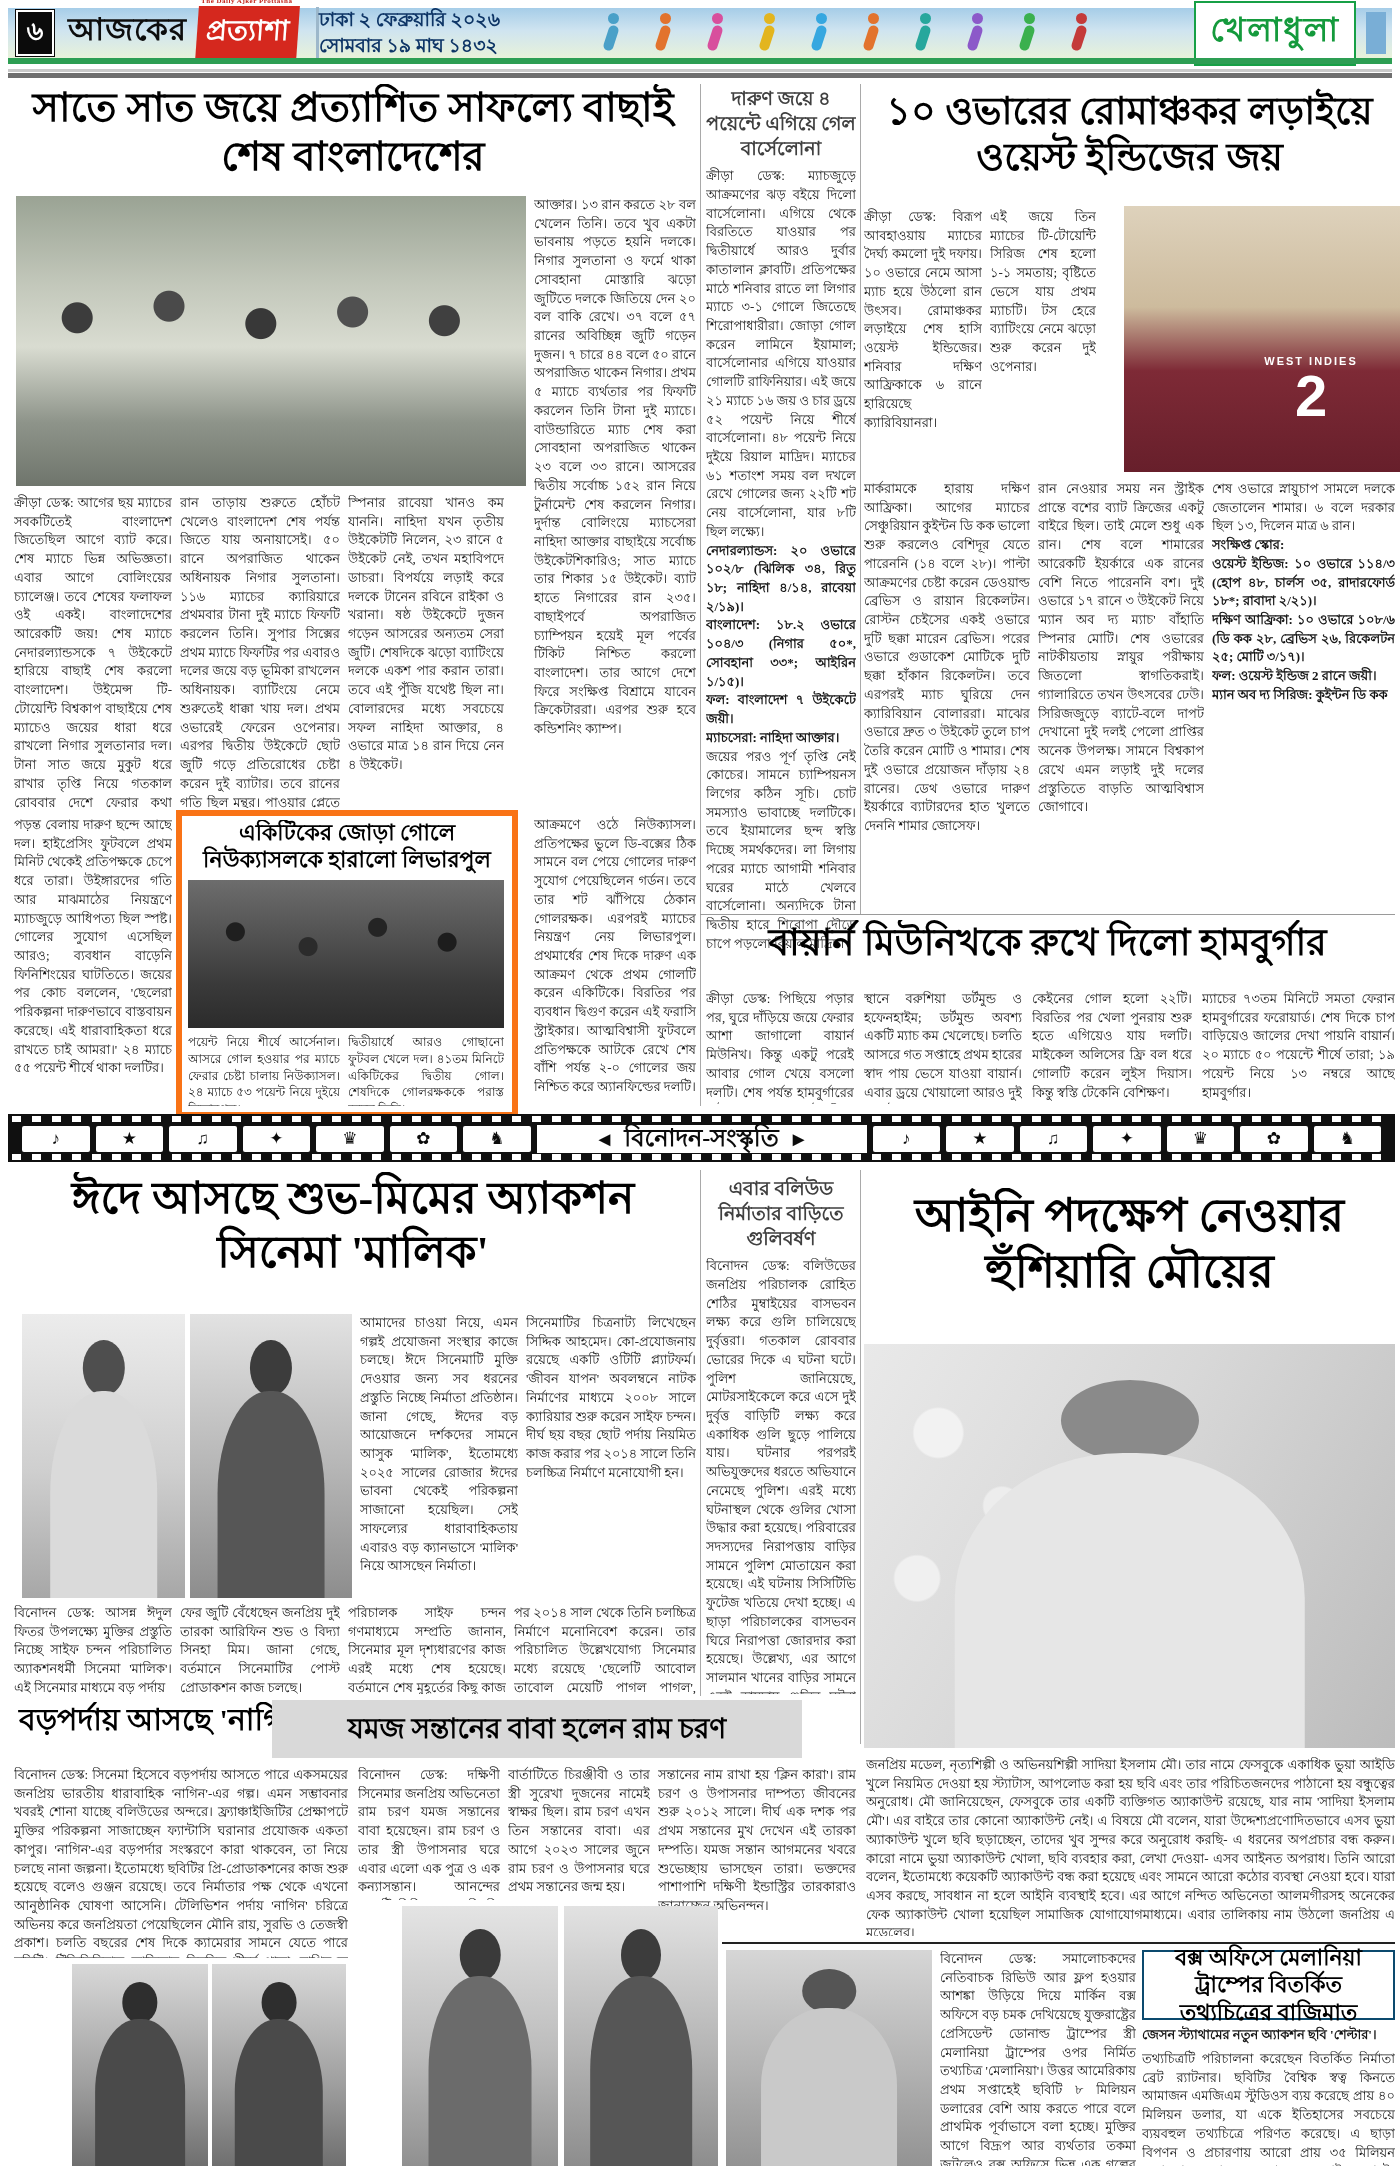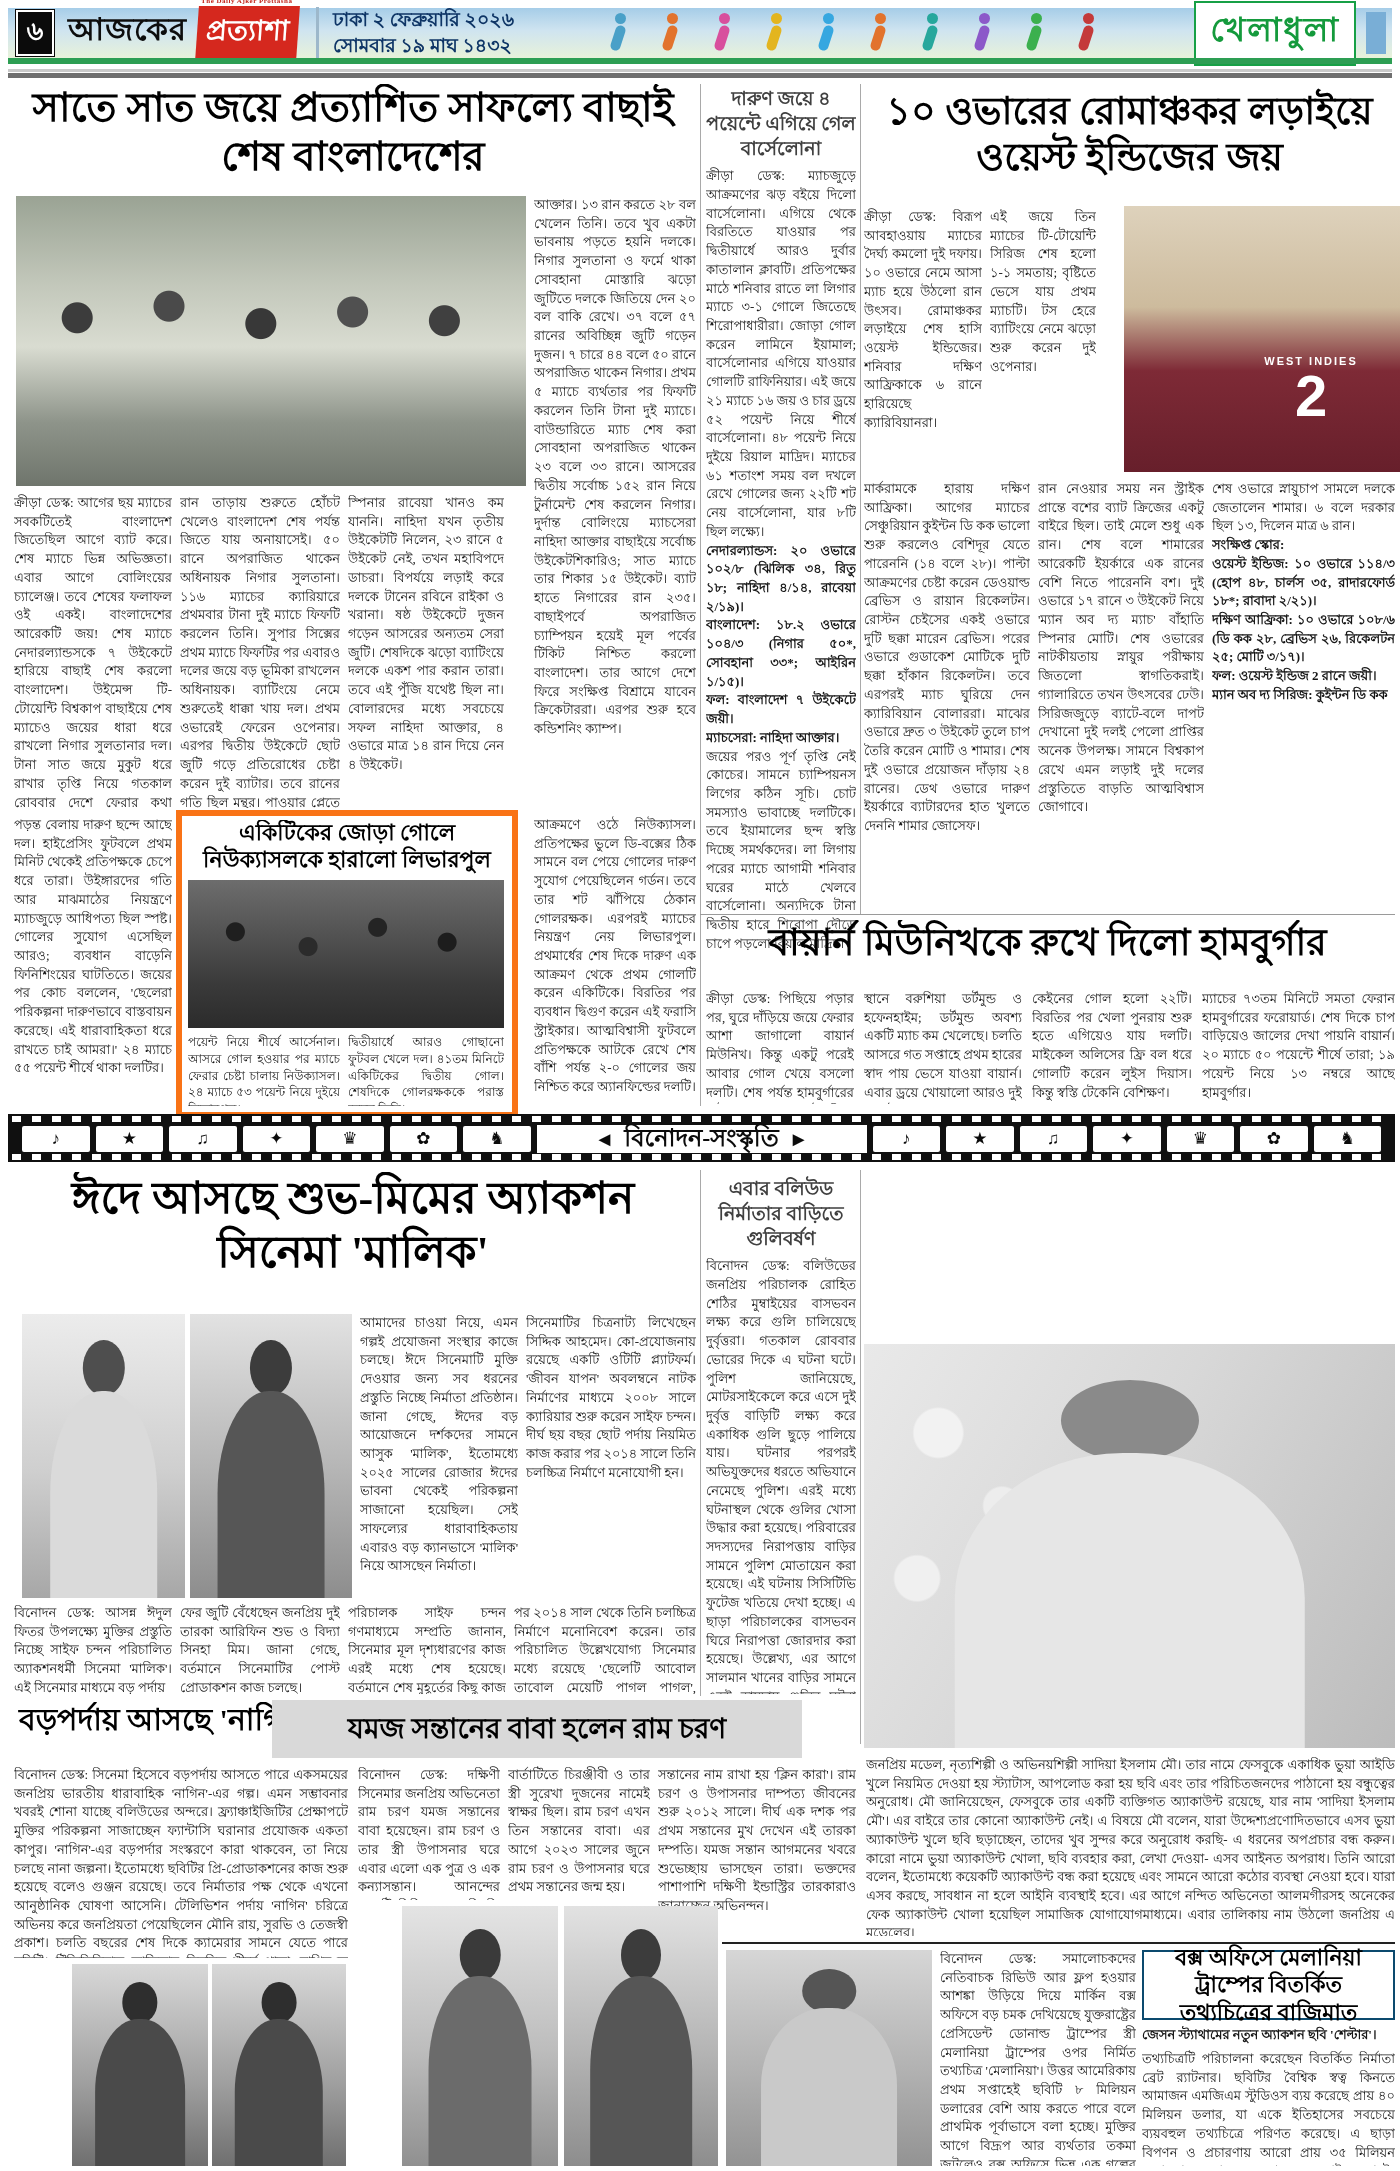--- a/index.html
+++ b/index.html
@@ -15,21 +15,21 @@
   .score{font-weight:700;}
   
   .hstrip{background:linear-gradient(180deg,#a6cde8 0%,#cfe4f0 45%,#e8f2da 100%);
           display:flex;align-items:center;}
   .pgnum{width:34px;height:42px;background:#0b0b0b;color:#fff;font-size:26px;font-weight:700;
          display:flex;align-items:center;justify-content:center;border:2px solid #fff;outline:1px solid #0b0b0b;}
   .logo1{font-size:31px;font-weight:700;color:#0d0d0d;letter-spacing:1px;}
   .logo2{font-size:28px;font-weight:700;color:#fff;background:#d5281e;padding:3px 9px 5px;
          transform:skewX(-4deg);display:inline-block;}
   .tagline{font-size:7px;color:#c22318;font-weight:700;letter-spacing:.5px;}
-  .dates{color:#0e3566;font-weight:700;font-size:19px;line-height:1.35;border-left:3px solid #9db8cb;padding-left:14px;}
+  .dates{color:#0e3566;font-weight:700;font-size:19px;line-height:1.35;border-left:3px solid #9db8cb;}
   .seclabel{background:#fff;border:2px solid #17a046;color:#149a3c;font-weight:700;font-size:33px;
             padding:1px 14px 4px;letter-spacing:2px;}
   .bluesq{width:20px;height:42px;background:#79aed6;}
   
   .sfig{position:relative;width:26px;height:42px;display:inline-block;}
   .sfig::before{content:"";position:absolute;left:8px;top:0;width:11px;height:11px;border-radius:50%;background:var(--c,#888);}
   .sfig::after{content:"";position:absolute;left:6px;top:12px;width:10px;height:26px;border-radius:5px;
                background:var(--c,#888);transform:rotate(18deg);}
   .sfig:nth-child(1){--c:#4aa0c8;} .sfig:nth-child(2){--c:#e2732d;} .sfig:nth-child(3){--c:#d84f9d;}
   .sfig:nth-child(4){--c:#e3b51f;} .sfig:nth-child(5){--c:#36a7e0;} .sfig:nth-child(6){--c:#e2732d;}
@@ -208,20 +208,21 @@
   <div class="abs jt" style="left:348px;top:1604px;width:158px;height:90px;">পরিচালক সাইফ চন্দন গণমাধ্যমে সম্প্রতি জানান, সিনেমার মূল দৃশ্যধারণের কাজ এরই মধ্যে শেষ হয়েছে। বর্তমানে শেষ মুহূর্তের কিছু কাজ বাকি আছে। বলেন,</div>
   <div class="abs jt" style="left:514px;top:1604px;width:182px;height:90px;">পর ২০১৪ সাল থেকে তিনি চলচ্চিত্র নির্মাণে মনোনিবেশ করেন। তার পরিচালিত উল্লেখযোগ্য সিনেমার মধ্যে রয়েছে 'ছেলেটি আবোল তাবোল মেয়েটি পাগল পাগল', 'আব্বাস' এবং 'দুনিয়া'।</div>
 
   <div class="vr" style="left:700px;top:1170px;height:526px;"></div>
   <div class="abs" style="left:706px;top:1176px;width:150px;height:518px;overflow:hidden;">
     <div class="kicker">এবার বলিউড নির্মাতার বাড়িতে গুলিবর্ষণ</div>
     <div class="jt" style="margin-top:6px;">বিনোদন ডেস্ক: বলিউডের জনপ্রিয় পরিচালক রোহিত শেঠির মুম্বাইয়ের বাসভবন লক্ষ্য করে গুলি চালিয়েছে দুর্বৃত্তরা। গতকাল রোববার ভোরের দিকে এ ঘটনা ঘটে। পুলিশ জানিয়েছে, মোটরসাইকেলে করে এসে দুই দুর্বৃত্ত বাড়িটি লক্ষ্য করে একাধিক গুলি ছুড়ে পালিয়ে যায়। ঘটনার পরপরই অভিযুক্তদের ধরতে অভিযানে নেমেছে পুলিশ। এরই মধ্যে ঘটনাস্থল থেকে গুলির খোসা উদ্ধার করা হয়েছে। পরিবারের সদস্যদের নিরাপত্তায় বাড়ির সামনে পুলিশ মোতায়েন করা হয়েছে। এই ঘটনায় সিসিটিভি ফুটেজ খতিয়ে দেখা হচ্ছে। এ ছাড়া পরিচালকের বাসভবন ঘিরে নিরাপত্তা জোরদার করা হয়েছে। উল্লেখ্য, এর আগে সালমান খানের বাড়ির সামনে একই কায়দায় গুলির ঘটনা ঘটেছিল। হামলার দায় স্বীকার করে বার্তা দিয়েছে একটি গ্যাং।</div>
   </div>
   <div class="vr" style="left:860px;top:1170px;height:574px;"></div>
 
+  <div class="abs hl" style="left:864px;top:1188px;width:531px;height:150px;font-size:46px;">আইনি পদক্ষেপ নেওয়ার হুঁশিয়ারি মৌয়ের</div>
   <div class="ph ph-mou person" style="left:864px;top:1344px;width:531px;height:404px;"></div>
   <div class="abs jt" style="left:866px;top:1756px;width:529px;height:180px;">জনপ্রিয় মডেল, নৃত্যশিল্পী ও অভিনয়শিল্পী সাদিয়া ইসলাম মৌ। তার নামে ফেসবুকে একাধিক ভুয়া আইডি খুলে নিয়মিত দেওয়া হয় স্ট্যাটাস, আপলোড করা হয় ছবি এবং তার পরিচিতজনদের পাঠানো হয় বন্ধুত্বের অনুরোধ। মৌ জানিয়েছেন, ফেসবুকে তার একটি ব্যক্তিগত অ্যাকাউন্ট রয়েছে, যার নাম 'সাদিয়া ইসলাম মৌ'। এর বাইরে তার কোনো অ্যাকাউন্ট নেই। এ বিষয়ে মৌ বলেন, যারা উদ্দেশ্যপ্রণোদিতভাবে এসব ভুয়া অ্যাকাউন্ট খুলে ছবি ছড়াচ্ছেন, তাদের খুব সুন্দর করে অনুরোধ করছি- এ ধরনের অপপ্রচার বন্ধ করুন। কারো নামে ভুয়া অ্যাকাউন্ট খোলা, ছবি ব্যবহার করা, লেখা দেওয়া- এসব আইনত অপরাধ। তিনি আরো বলেন, ইতোমধ্যে কয়েকটি অ্যাকাউন্ট বন্ধ করা হয়েছে এবং সামনে আরো কঠোর ব্যবস্থা নেওয়া হবে। যারা এসব করছে, সাবধান না হলে আইনি ব্যবস্থাই হবে। এর আগে নন্দিত অভিনেতা আলমগীরসহ অনেকের ফেক অ্যাকাউন্ট খোলা হয়েছিল সামাজিক যোগাযোগমাধ্যমে। এবার তালিকায় নাম উঠলো জনপ্রিয় এ মডেলের।</div>
 
   <div class="abs hl" style="left:14px;top:1702px;width:300px;height:58px;font-size:30px;">বড়পর্দায় আসছে 'নাগিন'</div>
   <div class="abs jt" style="left:14px;top:1766px;width:334px;height:192px;">বিনোদন ডেস্ক: সিনেমা হিসেবে বড়পর্দায় আসতে পারে একসময়ের জনপ্রিয় ভারতীয় ধারাবাহিক 'নাগিন'-এর গল্প। এমন সম্ভাবনার খবরই শোনা যাচ্ছে বলিউডের অন্দরে। ফ্র্যাঞ্চাইজিটির প্রেক্ষাপটে মুক্তির পরিকল্পনা সাজাচ্ছেন ফ্যান্টাসি ঘরানার প্রযোজক একতা কাপুর। 'নাগিন'-এর বড়পর্দার সংস্করণে কারা থাকবেন, তা নিয়ে চলছে নানা জল্পনা। ইতোমধ্যে ছবিটির প্রি-প্রোডাকশনের কাজ শুরু হয়েছে বলেও গুঞ্জন রয়েছে। তবে নির্মাতার পক্ষ থেকে এখনো আনুষ্ঠানিক ঘোষণা আসেনি। টেলিভিশন পর্দায় 'নাগিন' চরিত্রে অভিনয় করে জনপ্রিয়তা পেয়েছিলেন মৌনি রায়, সুরভি ও তেজস্বী প্রকাশ। চলতি বছরের শেষ দিকে ক্যামেরার সামনে যেতে পারে ছবিটি। টিভিসিরিয়াল তালিকায় নিয়মিত শীর্ষে থাকা 'নাগিন'কে ভারতীয় দর্শকদের কাছে দারুণ জনপ্রিয় ফ্র্যাঞ্চাইজি ধরা হয়। এবার এই জনপ্রিয়তা বড়পর্দায় কাজে লাগাতে চান নির্মাতারা।</div>
   <div class="ph ph-ng person" style="left:72px;top:1964px;width:136px;height:202px;"></div>
   <div class="ph ph-ng person" style="left:212px;top:1964px;width:134px;height:202px;"></div>
 
   <div class="abs graybox hl" style="left:272px;top:1700px;width:530px;height:58px;font-size:28px;">যমজ সন্তানের বাবা হলেন রাম চরণ</div>
   <div class="abs jt" style="left:358px;top:1766px;width:142px;height:134px;">বিনোদন ডেস্ক: দক্ষিণী সিনেমার জনপ্রিয় অভিনেতা রাম চরণ যমজ সন্তানের বাবা হয়েছেন। রাম চরণ ও তার স্ত্রী উপাসনার ঘরে এবার এলো এক পুত্র ও এক কন্যাসন্তান। আনন্দের খবরটি নিশ্চিত করে বিবৃতি দিয়েছেন অভিনেতার বাবা চিরঞ্জীবী।</div>

